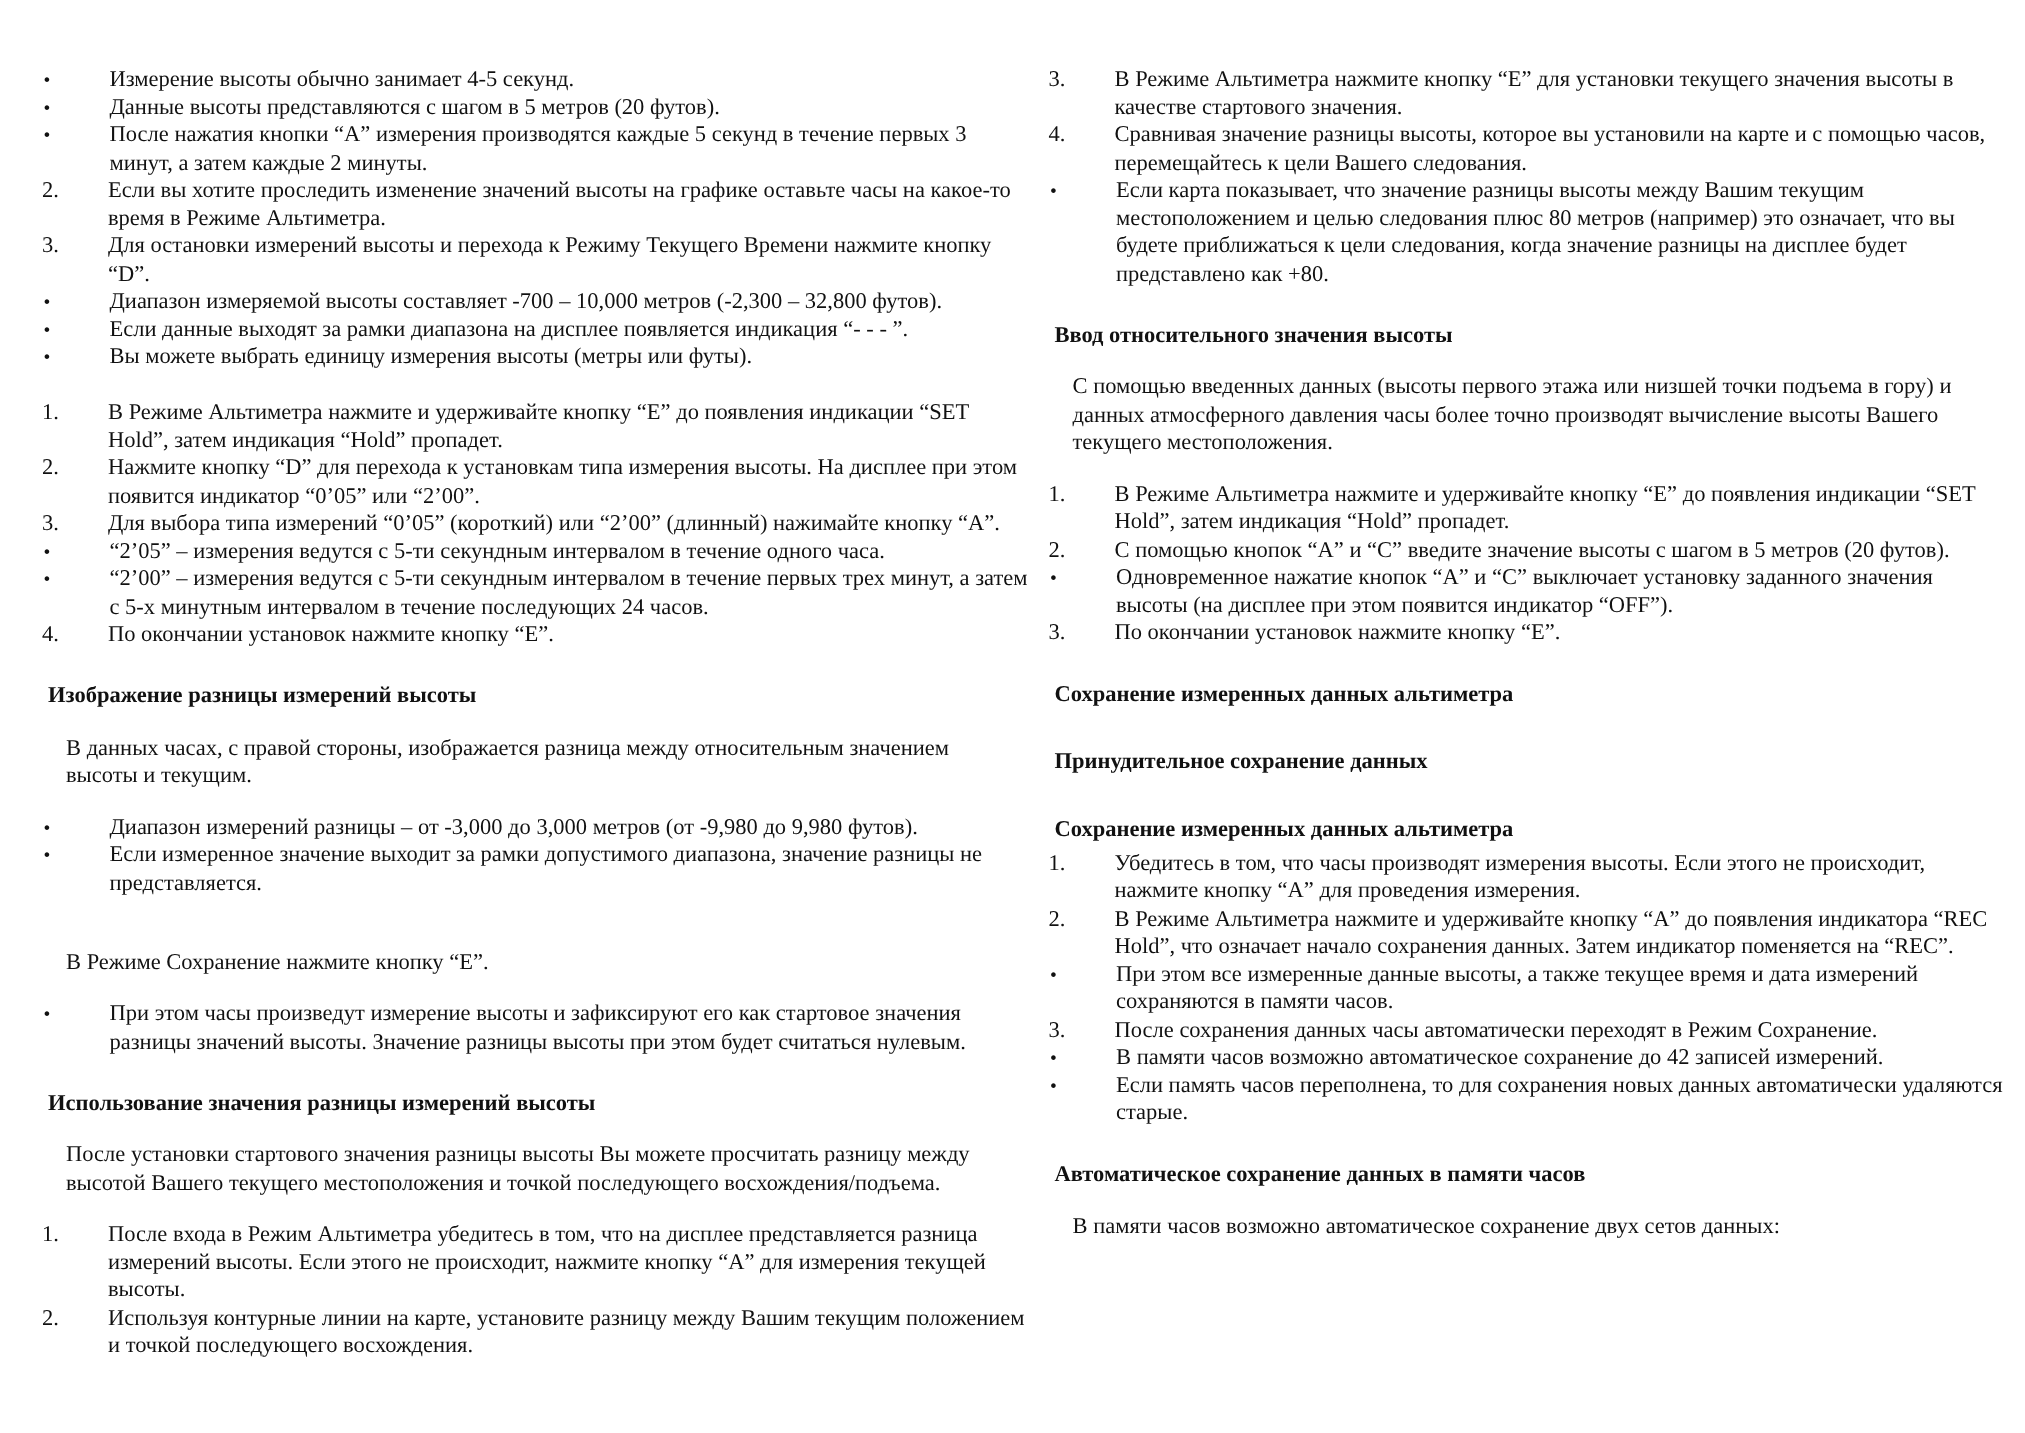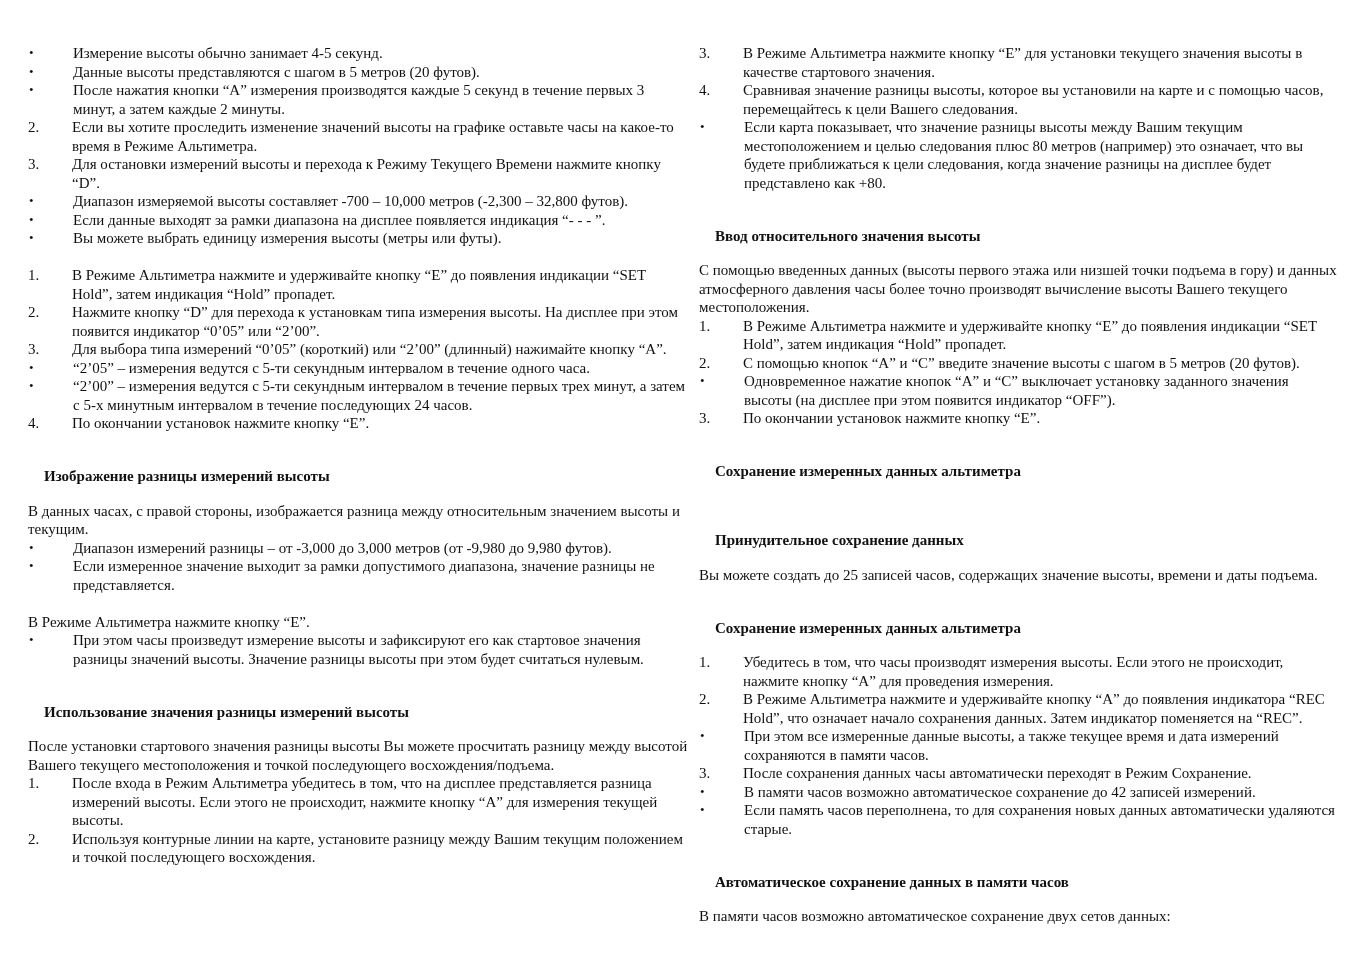--- a/index.html
+++ b/index.html
@@ -1,22 +1,22 @@
 <!DOCTYPE html>
 <html><head>
 <meta charset="utf-8">
 <style>
   html, body { margin:0; padding:0; background:#ffffff; }
   body { width:1350px; height:955px; position:relative; overflow:hidden;
          font-family:"Liberation Serif", serif; font-size:15px; color:#111; }
   .col { position:absolute; top:44px; }
   #col-left { left:28px; width:660px; }
   #col-right { left:699px; width:640px; }
-  .p { line-height:18.5px; margin:0; }
-  .h { font-weight:bold; line-height:18.5px; margin:16px; }
+  .p { line-height:18.5px; margin:16px; }
+  .h { font-weight:bold; line-height:18.5px; margin:4px; }
   .gap { height:18.5px; }
   .item { display:flex; line-height:18.5px; }
   .marker { width:44px; flex:0 0 44px; }
   .marker.bullet { font-size:13px; padding-left:1px; }
   .txt { flex:1; }
 </style>
 </head>
 <body>
 
 <div class="col" id="col-left">
@@ -82,21 +82,21 @@
     <div class="p">В данных часах, с правой стороны, изображается разница между относительным значением высоты и текущим.</div>
     <div class="item">
       <span class="marker bullet">•</span>
       <span class="txt">Диапазон измерений разницы – от -3,000 до 3,000 метров (от -9,980 до 9,980 футов).</span>
     </div>
     <div class="item">
       <span class="marker bullet">•</span>
       <span class="txt">Если измеренное значение выходит за рамки допустимого диапазона, значение разницы не представляется.</span>
     </div>
     <div class="gap"></div>
-    <div class="p">В Режиме Альтиметра нажмите кнопку “E”.</div>
+    <div class="p">В Режиме Сохранение нажмите кнопку “E”.</div>
     <div class="item">
       <span class="marker bullet">•</span>
       <span class="txt">При этом часы произведут измерение высоты и зафиксируют его как стартовое значения разницы значений высоты. Значение разницы высоты при этом будет считаться нулевым.</span>
     </div>
     <div class="gap"></div>
     <div class="h">Использование значения разницы измерений высоты</div>
     <div class="p">После установки стартового значения разницы высоты Вы можете просчитать разницу между высотой Вашего текущего местоположения и точкой  последующего восхождения/подъема.</div>
     <div class="item">
       <span class="marker">1.</span>
       <span class="txt">После входа в  Режим Альтиметра  убедитесь в том, что на дисплее представляется разница измерений высоты. Если этого не происходит, нажмите кнопку “A” для измерения текущей высоты.</span>
@@ -135,21 +135,20 @@
       <span class="txt">Одновременное нажатие кнопок “A” и “C” выключает установку заданного значения высоты (на дисплее при этом появится индикатор “OFF”).</span>
     </div>
     <div class="item">
       <span class="marker">3.</span>
       <span class="txt">По окончании установок нажмите кнопку “E”.</span>
     </div>
     <div class="gap"></div>
     <div class="h">Сохранение измеренных данных альтиметра</div>
     <div class="gap"></div>
     <div class="h">Принудительное сохранение данных</div>
-    <div class="p">Вы можете создать до 25 записей часов, содержащих значение высоты, времени и даты подъема.</div>
     <div class="gap"></div>
     <div class="h">Сохранение измеренных данных альтиметра</div>
     <div class="item">
       <span class="marker">1.</span>
       <span class="txt">Убедитесь в том, что часы производят измерения высоты. Если этого не происходит, нажмите кнопку “A” для проведения измерения.</span>
     </div>
     <div class="item">
       <span class="marker">2.</span>
       <span class="txt">В Режиме Альтиметра нажмите и удерживайте кнопку “A” до появления индикатора “REC Hold”, что означает начало сохранения данных. Затем индикатор поменяется на “REC”.</span>
     </div>

